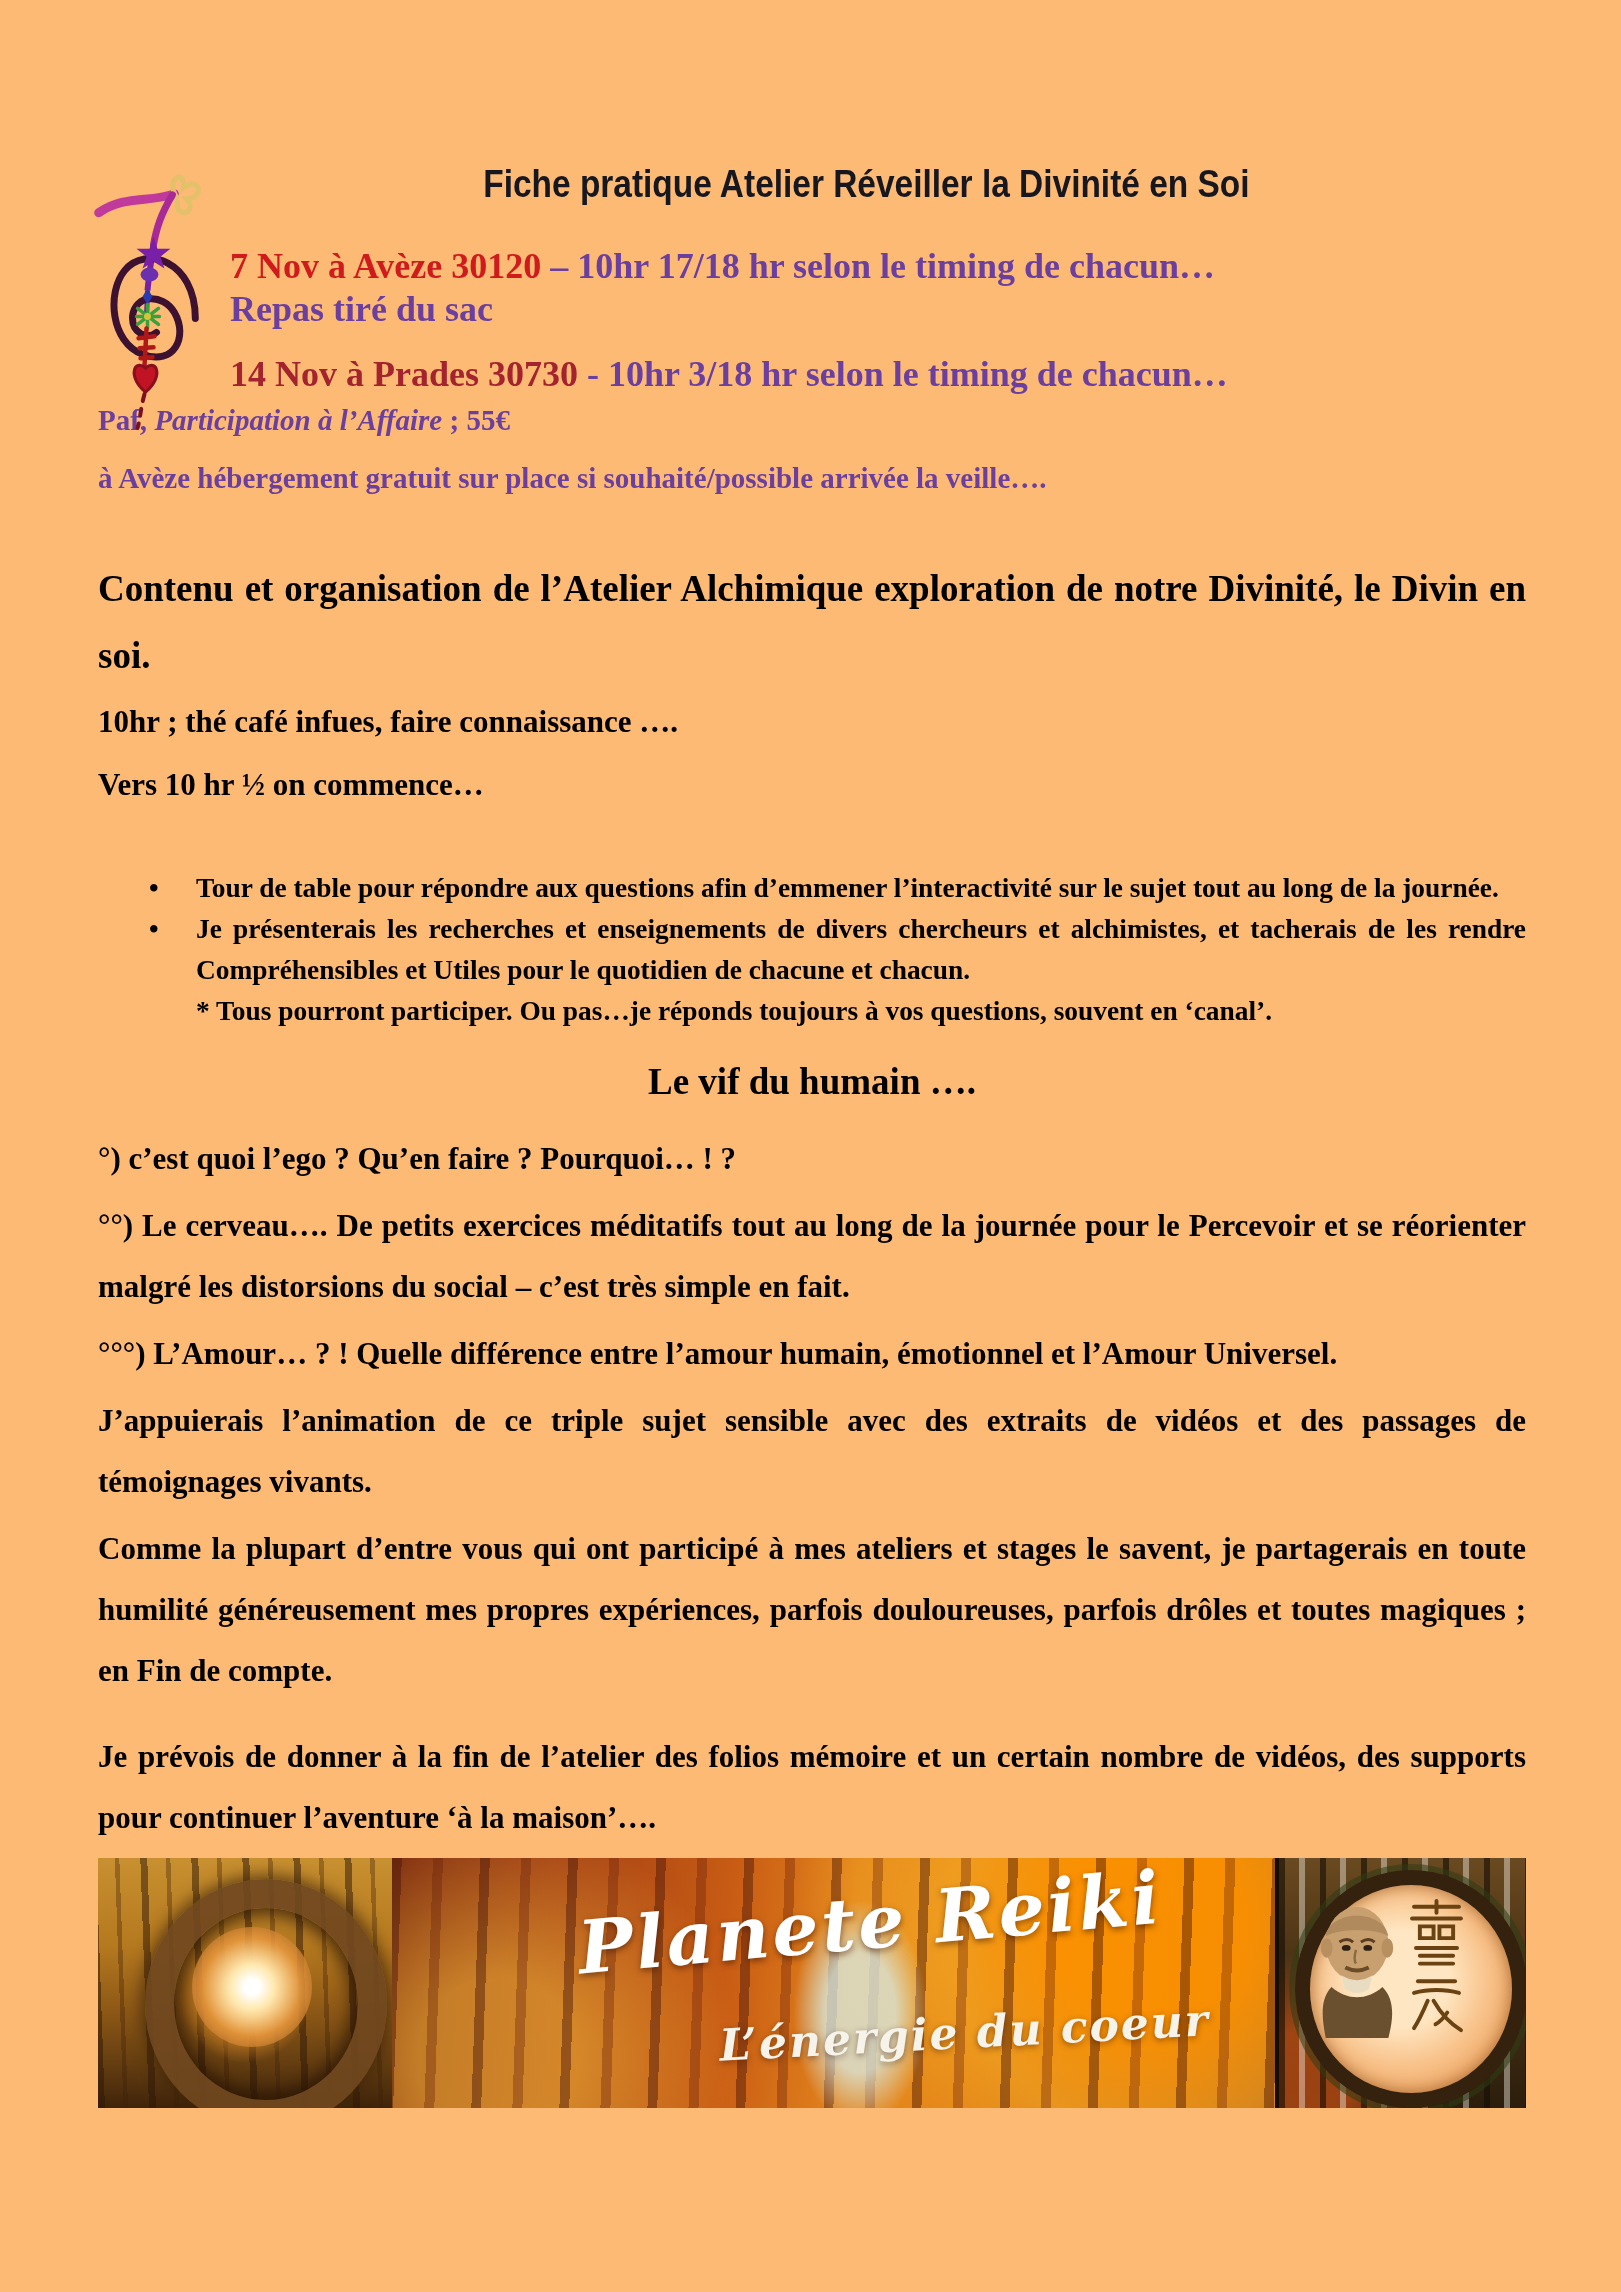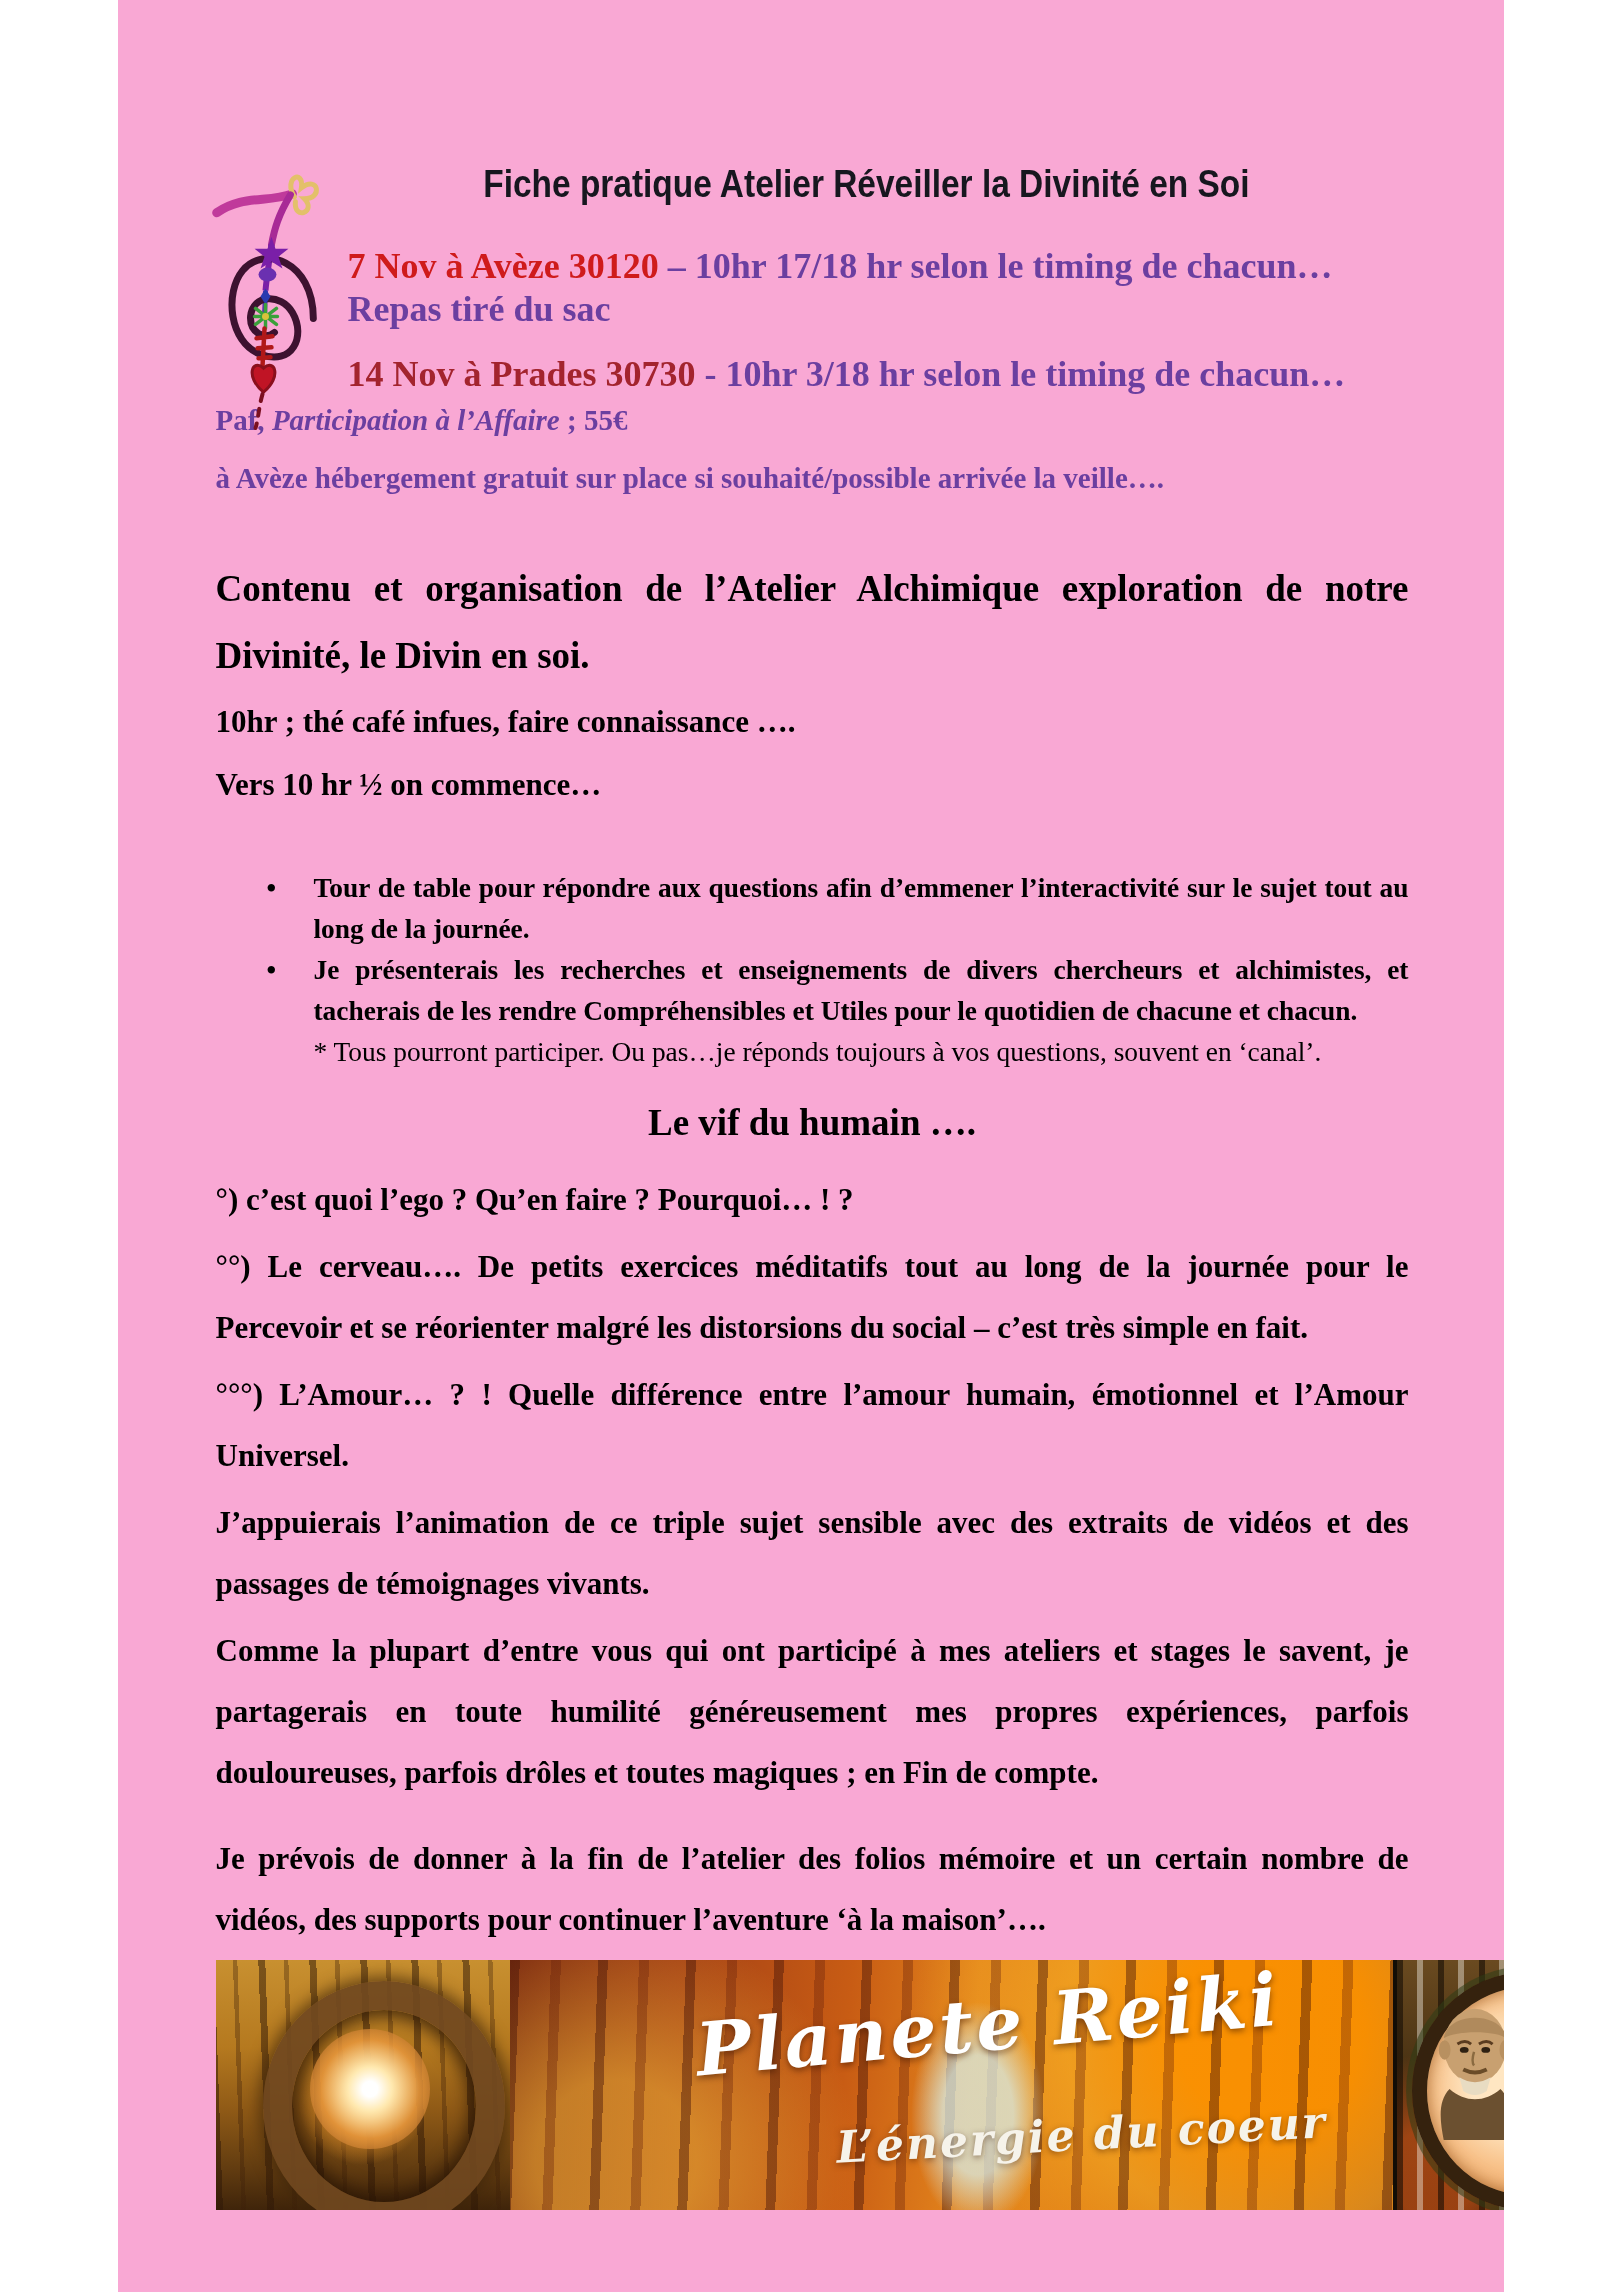--- a/index.html
+++ b/index.html
@@ -1,18 +1,18 @@
 <!DOCTYPE html>
 <html><head>
 <meta charset="utf-8">
 <style>
   html,body { margin:0; padding:0; background:#ffffff; }
   .page {
-    position:relative; width:1386px; height:2293px; margin:0 auto;
-    background:#f9a8d4; overflow:hidden; box-sizing:border-box;
+    position:relative; width:1621px; height:2293px; margin:0 auto;
+    background:#fdba74; overflow:hidden; box-sizing:border-box;
     padding:0 95px 0 98px;
     font-family:"Liberation Serif", serif; color:#000;
   }
   
   .logo { position:absolute; left:90px; top:157px; width:116px; height:274px; }
   .title {
     margin:0; padding:163px 0 0 108px; text-align:center;
     font-family:"Liberation Sans", sans-serif; font-weight:bold;
     font-size:38px; color:#17171f; white-space:nowrap;
   }
@@ -30,21 +30,21 @@
     margin:55px 0 0 0; font-size:37px; font-weight:bold; line-height:67px;
     text-align:justify;
   }
   .h-center { margin:19.6px 0 0 0; text-align:center; font-size:37px; font-weight:bold; line-height:61px; }
   .b-line  { margin:9.8px 0 0 0; font-size:31px; font-weight:bold; line-height:45px; }
   .b-line2 { margin:17.6px 0 0 0; font-size:31px; font-weight:bold; line-height:45px; }
   ul.blist { margin:61px 0 0 49px; padding:0; list-style:none;
              font-size:27.4px; font-weight:bold; line-height:41px; text-align:justify; }
   ul.blist li { position:relative; margin:0; padding-left:49px; }
   ul.blist li::before { content:"\2022"; position:absolute; left:2px; top:0; }
-  .note { margin:0 0 0 98px; font-size:27.4px; font-weight:normal; line-height:41px; }
+  .note { margin:0 0 0 98px; font-size:27.4px; font-weight:bold; line-height:41px; }
   .para  { margin:15.7px 0 0 0; font-size:31px; font-weight:bold; line-height:61px; text-align:justify; }
   .tight { margin-top:5.9px; }
   .p-last { margin-top:25.5px; }
   
   .banner { position:relative; display:flex; width:1428px; height:250px; margin-top:9.8px; overflow:hidden; }
   .banner-left { position:relative; width:294px; flex:none;
     background:
       radial-gradient(circle at 50% 56%, #fff7e0 0, #ffd27a 6%, rgba(220,140,40,.85) 15%, rgba(150,80,20,0) 32%),
       repeating-linear-gradient(88deg, rgba(45,22,6,.5) 0 6.9px, rgba(0,0,0,0) 6.9px 25.5px, rgba(60,30,8,.35) 25.5px 30px, rgba(0,0,0,0) 30px 51px),
       linear-gradient(180deg, #c89030 0%, #b5791f 35%, #8f5a16 60%, #5f3a10 85%, #3f240a 100%);

